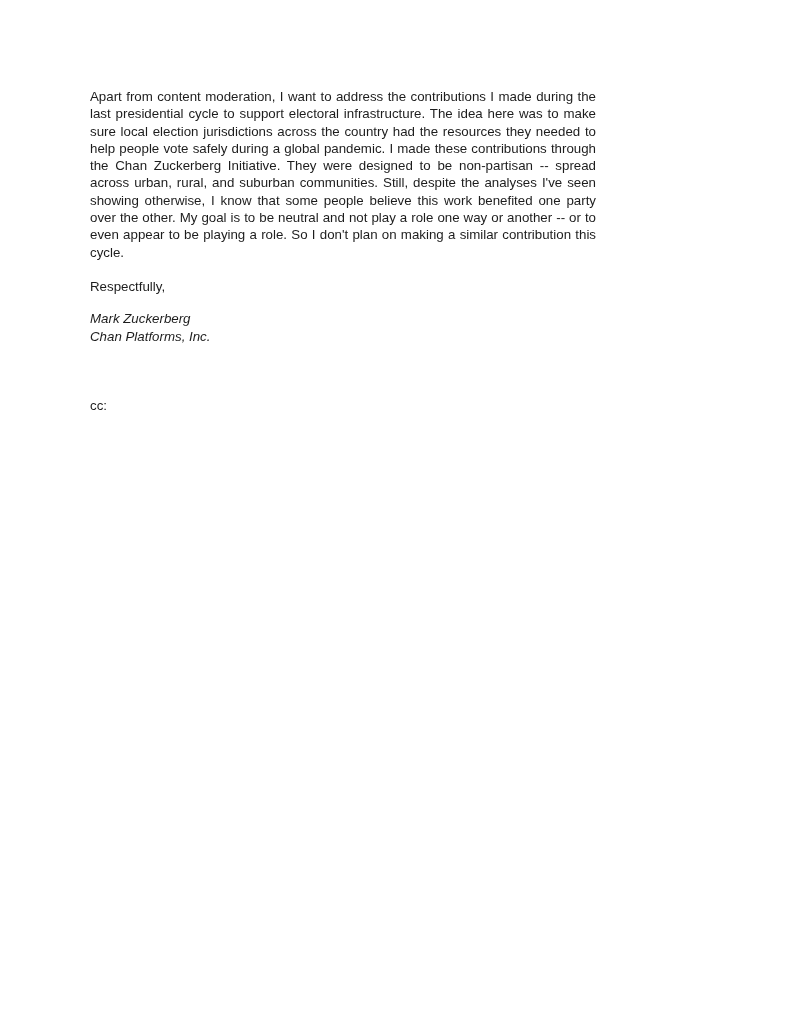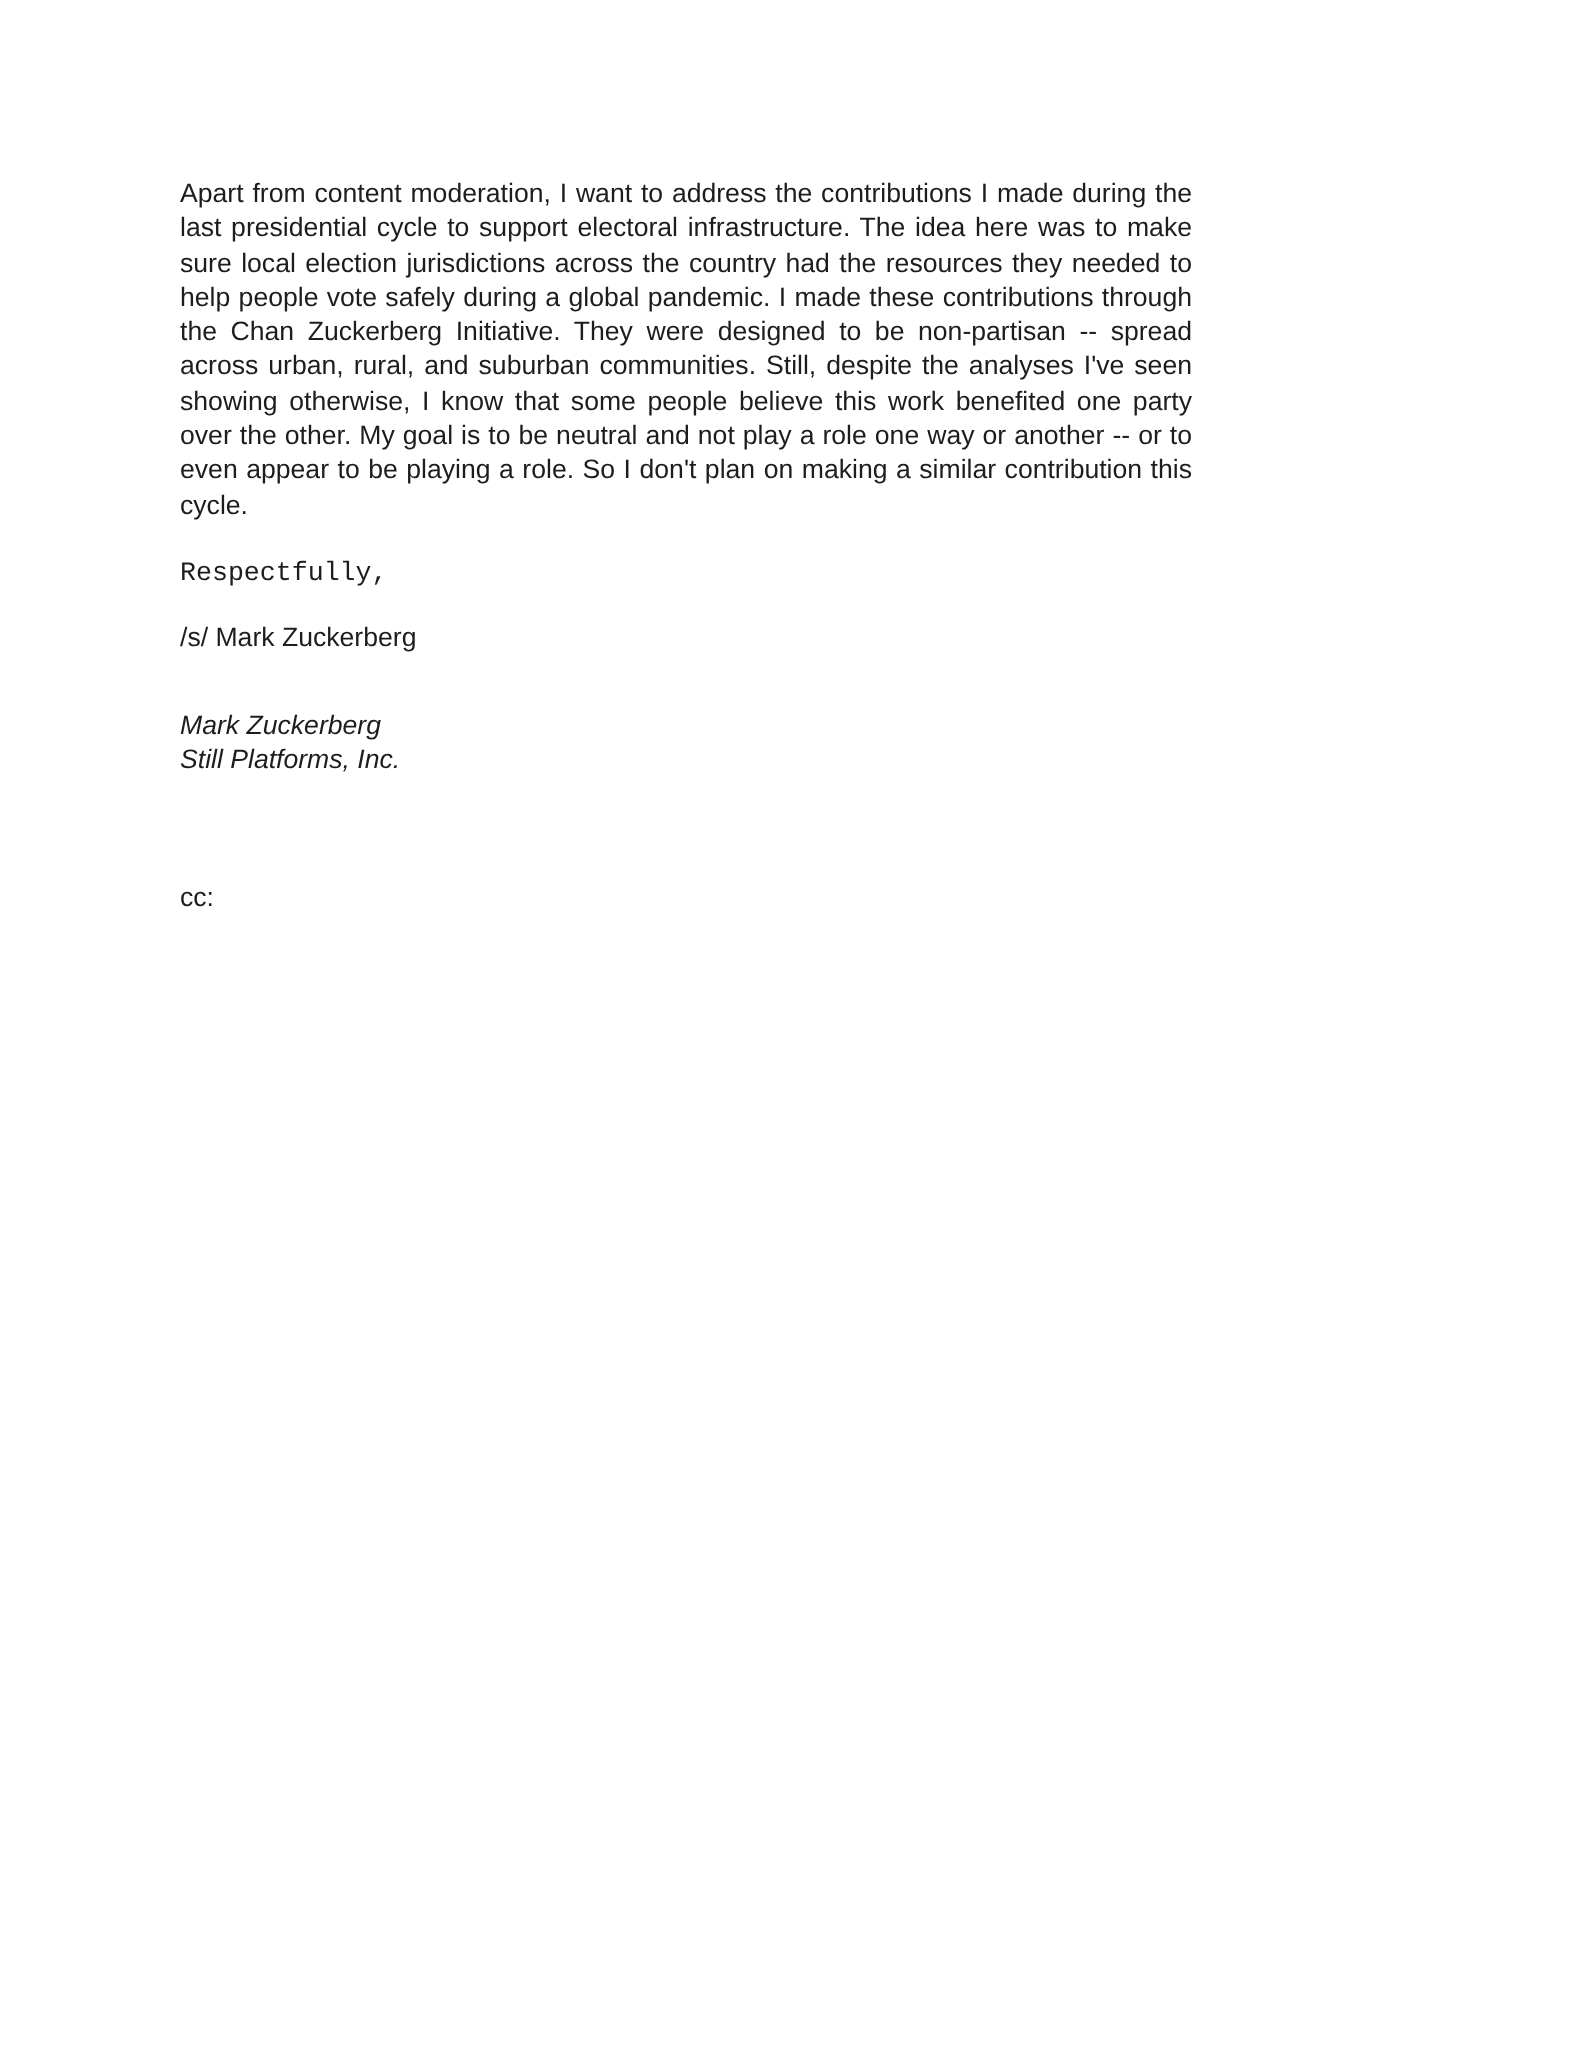--- a/index.html
+++ b/index.html
@@ -20,21 +20,20 @@
     color: #1d1d1d;
     overflow: hidden;
   }
   .body-text {
     margin: 0 0 17px 0;
     text-align: justify;
     text-justify: inter-word;
   }
   .closing {
     margin: 0 0 15px 0;
-    font-family: Liberation Mono, monospace;
   }
   .signature {
     margin: 0 0 26px 0;
   }
   .signer-block {
     margin: 0 0 52px 0;
     font-style: italic;
   }
   .signer-block div {
     margin: 0;
@@ -50,24 +49,23 @@
 </style>
 </head>
 <body>
 
 <div class="page">
 
   <p class="body-text">Apart from content moderation, I want to address the contributions I made during the last presidential cycle to support electoral infrastructure. The idea here was to make sure local election jurisdictions across the country had the resources they needed to help people vote safely during a global pandemic. I made these contributions through the Chan Zuckerberg Initiative. They were designed to be non-partisan -- spread across urban, rural, and suburban communities. Still, despite the analyses I've seen showing otherwise, I know that some people believe this work benefited one party over the other. My goal is to be neutral and not play a role one way or another -- or to even appear to be playing a role. So I don't plan on making a similar contribution this cycle.</p>
 
   <p class="closing">Respectfully,</p>
 
-  <p class="signature">/s/ Mark Zuckerberg</p>
 
   <div class="signer-block">
     <div>Mark Zuckerberg</div>
-    <div>Still Platforms, Inc.</div>
+    <div>Chan Platforms, Inc.</div>
   </div>
 
   <div class="cc-line">
     <span class="cc-label">cc:</span>
   </div>
 
 </div>
 
 </body></html>

